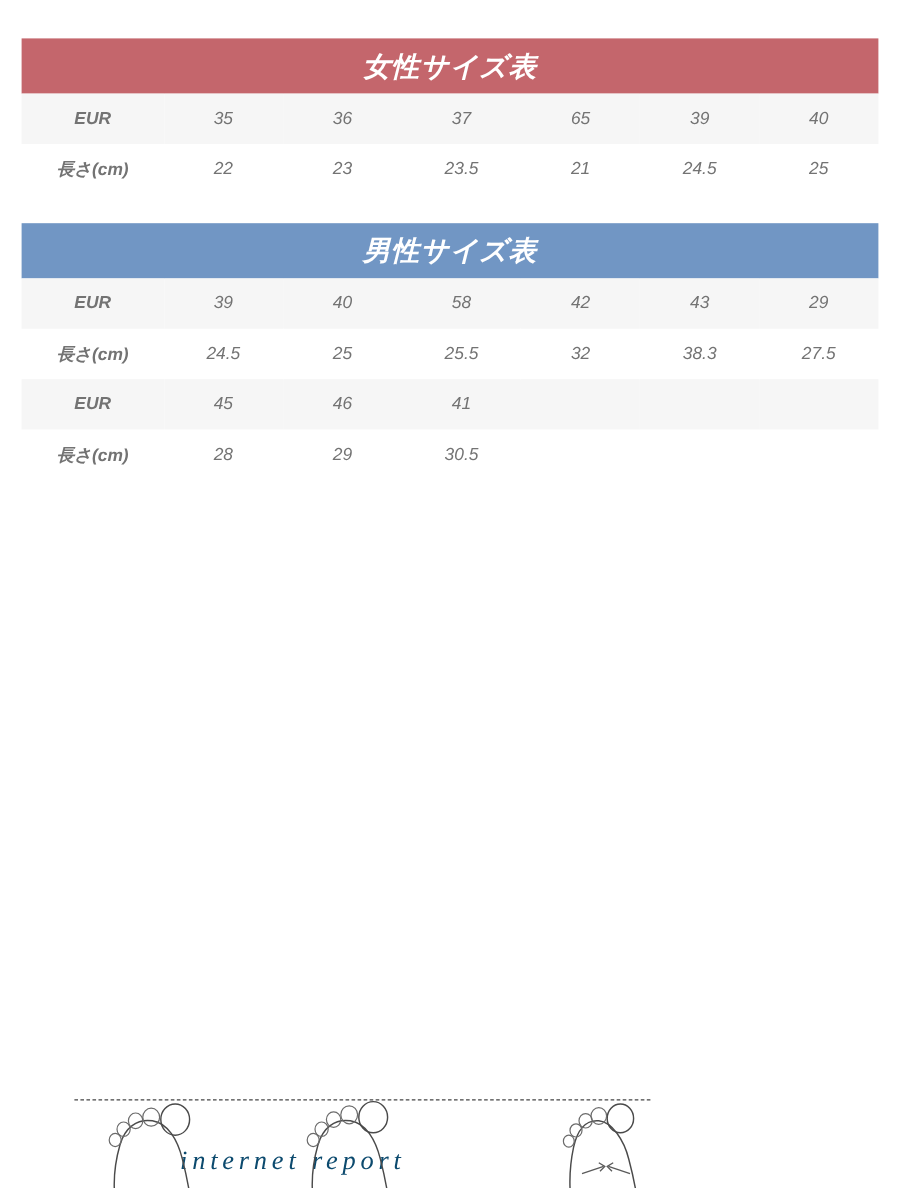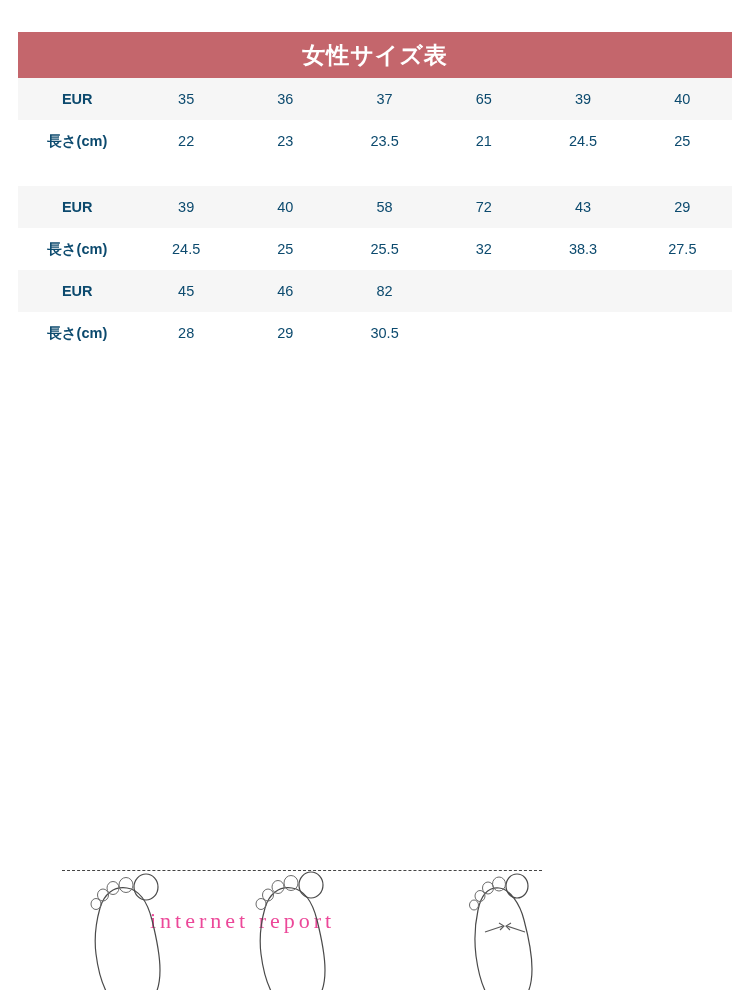--- a/index.html
+++ b/index.html
@@ -10,20 +10,21 @@
     background: #ffffff;
     font-family: "Liberation Sans", sans-serif;
     color: #333333;
     overflow: hidden;
   }
 
   .page {
     width: 750px;
     height: 758px;
     position: relative;
+    font-style: italic;
   }
 
   
   .table-block {
     margin: 0 18px;
   }
   .table-block.first { padding-top: 32px; }
   .table-block.second { padding-top: 24px; }
 
   .table-title {
@@ -40,21 +41,21 @@
 
   table.size {
     width: 100%;
     border-collapse: collapse;
     table-layout: fixed;
   }
   table.size td {
     height: 42px;
     text-align: center;
     font-size: 14.5px;
-    color: #0c4a6e;
+    color: #737373;
     border: none;
   }
   table.size tr.odd td { background: #f6f6f6; }
   table.size tr.even td { background: #ffffff; }
   table.size td.rowhead {
     font-weight: bold;
     font-size: 14.5px;
     width: 16.6%;
   }
 
@@ -71,21 +72,21 @@
     border-top: 1px dashed #444;
     height: 0;
   }
   .dash-1 { left: 62px; top: 492px; width: 480px; }
 
   .watermark {
     position: absolute;
     left: 150px;
     top: 530px;
     font-size: 22px;
-    color: #ec4899;
+    color: #0c4a6e;
     letter-spacing: 4px;
     font-family: "Liberation Serif", serif;
     pointer-events: none;
   }
 
   .foot-item {
     position: absolute;
   }
 
   svg { display: block; overflow: visible; }
@@ -118,45 +119,46 @@
         <td>23.5</td>
         <td>21</td>
         <td>24.5</td>
         <td>25</td>
       </tr>
     </tbody>
       </table>
   </div>
 
   <div class="table-block second">
+    <div class="table-title title-men">男性サイズ表</div>
     <table class="size">
       <tbody>
           <tr class="odd">
         <td class="rowhead">EUR</td>
         <td>39</td>
         <td>40</td>
         <td>58</td>
-        <td>72</td>
+        <td>42</td>
         <td>43</td>
         <td>29</td>
       </tr>
       <tr class="even">
         <td class="rowhead">長さ(cm)</td>
         <td>24.5</td>
         <td>25</td>
         <td>25.5</td>
         <td>32</td>
         <td>38.3</td>
         <td>27.5</td>
       </tr>
       <tr class="odd">
         <td class="rowhead">EUR</td>
         <td>45</td>
         <td>46</td>
-        <td>82</td>
+        <td>41</td>
         <td></td>
         <td></td>
         <td></td>
       </tr>
       <tr class="even">
         <td class="rowhead">長さ(cm)</td>
         <td>28</td>
         <td>29</td>
         <td>30.5</td>
         <td></td>

